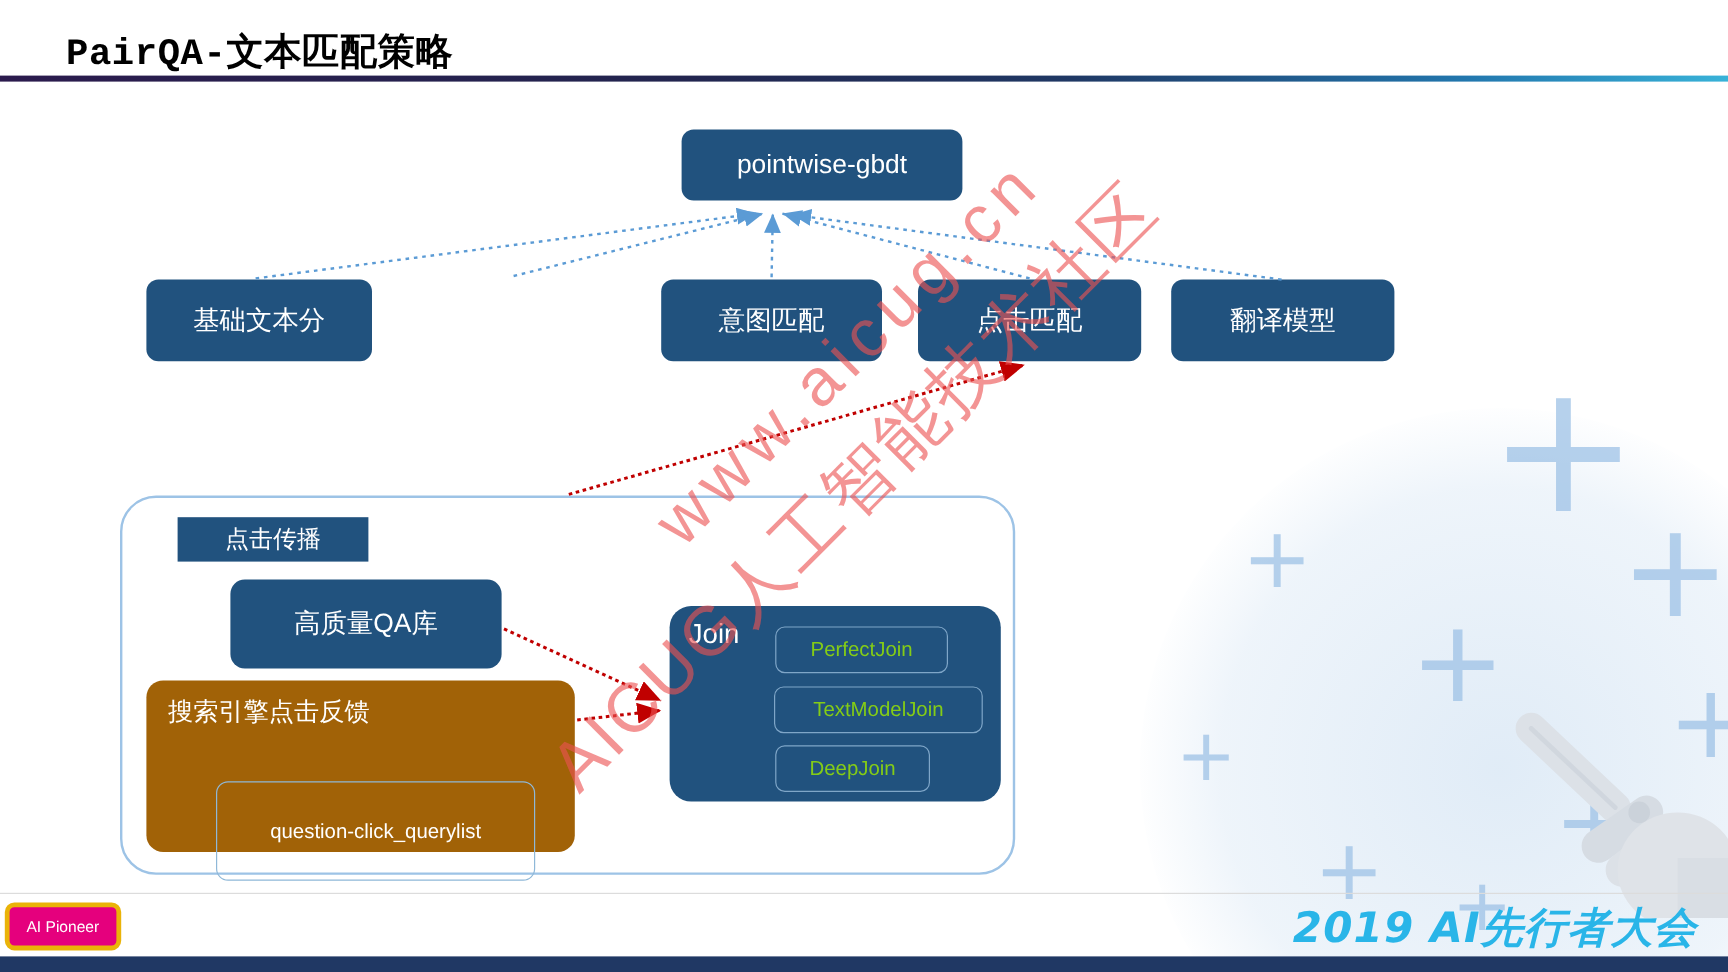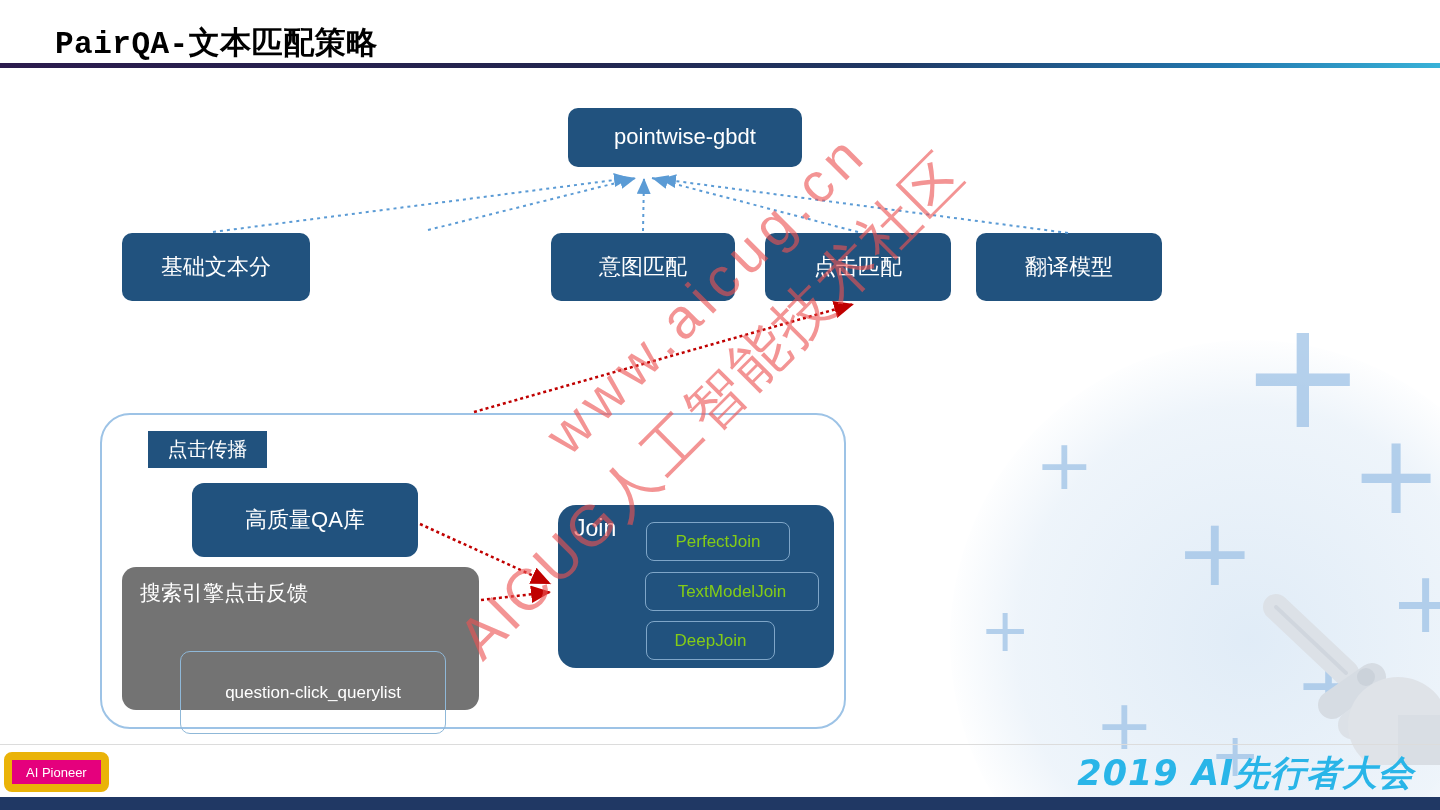--- a/index.html
+++ b/index.html
@@ -39,28 +39,28 @@
   .l2-1{left:338px;width:184px;font-size:21px;}
   .l2-2{left:551px;width:184px;}
   .l2-3{left:765px;width:186px;}
   .l2-4{left:976px;width:186px;}
   
   .cluster{
     position:absolute;left:100px;top:413px;width:742px;height:312px;
     border:2px solid #9dc3e6;border-radius:30px;background:transparent;z-index:2;
   }
   .cluster-label{
-    position:absolute;left:148px;top:431px;width:119px;height:37px;
+    position:absolute;left:148px;top:431px;width:159px;height:37px;
     background:#21527e;color:#fff;font-size:20px;display:flex;align-items:center;
     justify-content:center;z-index:3;
   }
   .qa-node{left:192px;top:483px;width:226px;height:74px;border-radius:12px;}
   .feedback{
     position:absolute;left:122px;top:567px;width:357px;height:143px;
-    background:#737373;border-radius:14px;z-index:2;
+    background:#a16207;border-radius:14px;z-index:2;
   }
   .feedback-title{
     position:absolute;left:18px;top:12px;color:#fff;font-size:21px;white-space:nowrap;
   }
   .feedback-inner{
     position:absolute;left:58px;top:45px;width:264px;height:81px;
     border:1.5px solid #8fb8d8;border-radius:10px;color:#fff;font-size:17px;
     display:flex;align-items:center;justify-content:center;margin-top:39px;
   }
   .join{
@@ -81,21 +81,21 @@
   .watermark{
     position:absolute;color:rgba(236,83,83,.62);white-space:nowrap;z-index:5;
     transform:translate(-50%,-50%) rotate(-45deg);pointer-events:none;
   }
   .w1{left:706px;top:293px;font-size:56px;letter-spacing:7px;}
   .w2{left:712px;top:406px;font-size:58px;letter-spacing:3px;}
   
   .footer-line{position:absolute;left:0;top:744px;width:1440px;height:1px;background:#dcdcdc;z-index:3;}
   .footer-badge{
     position:absolute;left:4px;top:752px;height:40px;padding:0 14px;
-    background:#e5007d;border:8px solid #eab308;border-radius:8px;color:#fff;
+    background:#e5007d;border:4px solid #eab308;border-radius:8px;color:#fff;
     font-size:13px;display:flex;align-items:center;z-index:4;box-sizing:border-box;
   }
   .footer-logo{
     position:absolute;right:26px;top:750px;color:#29b5e8;font-size:35px;
     font-weight:700;z-index:4;letter-spacing:1px;font-family:"DejaVu Sans", sans-serif;font-style:italic;
   }
   .bottom-bar{position:absolute;left:0;bottom:0;width:1440px;height:13px;background:#203864;z-index:4;}
 </style>
 </head>
 <body>

